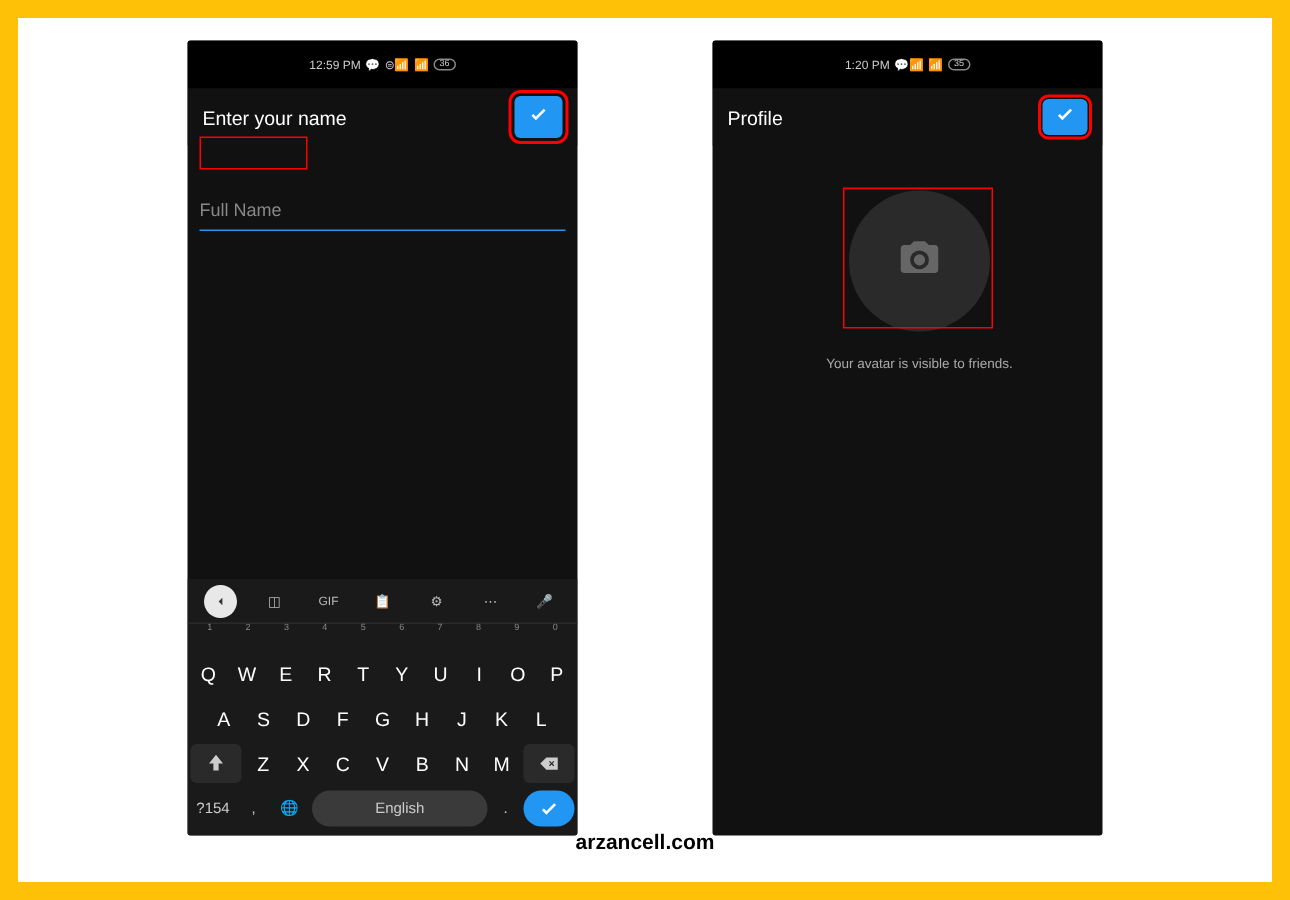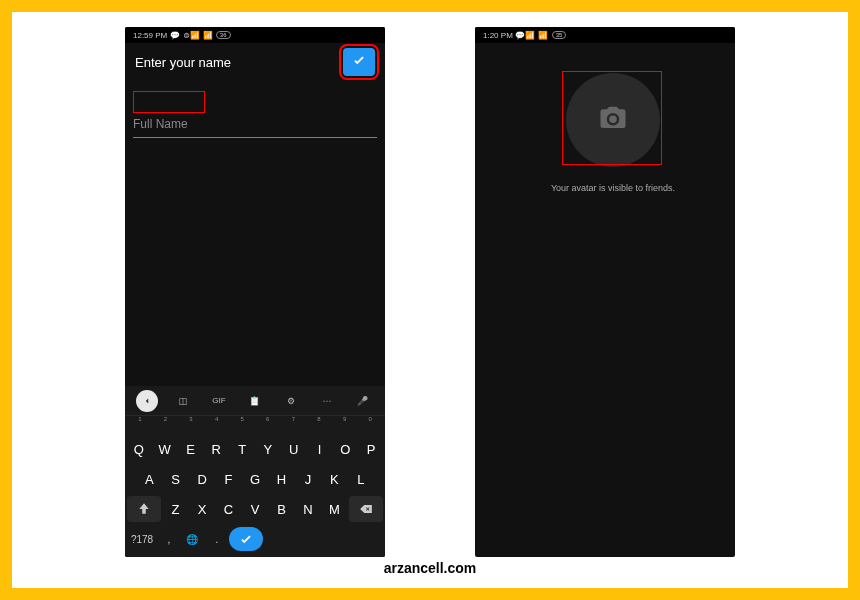--- a/index.html
+++ b/index.html
@@ -20,24 +20,24 @@
     }
     .phone {
       width: 260px;
       height: 530px;
       background: #111;
       position: relative;
       overflow: hidden;
       border-radius: 2px;
     }
     .status-bar {
-      height: 16px;
+      height: 32px;
       padding: 2px 8px;
       display: flex;
-      justify-content: flex-start;
+      justify-content: center;
       align-items: center;
       color: #ccc;
       font-size: 8px;
       background: #000;
     }
     .status-left { display: flex; align-items: center; gap: 3px; }
     .status-right { display: flex; align-items: center; gap: 3px; }
     .header {
       height: 38px;
       display: flex;
@@ -192,25 +192,25 @@
       left: -4px;
     }
     .camera-icon svg { width: 30px; height: 30px; fill: #666; }
     .avatar-text {
       color: #aaa;
       font-size: 9px;
       margin-top: 16px;
     }
     .footer {
       position: absolute;
-      bottom: 12px;
+      bottom: 0;
       width: 100%;
       height: 35px;
       display: flex;
-      align-items: flex-end;
+      align-items: flex-start;
       justify-content: center;
       font-weight: bold;
       font-size: 14px;
     }
     .confirm-btn2 {
       width: 30px;
       height: 24px;
       background: #2196F3;
       border-radius: 4px;
       display: flex;
@@ -320,23 +320,24 @@
         <div class="kb-key">N</div>
         <div class="kb-key">M</div>
         <div class="kb-key dark wide back">
           <svg viewBox="0 0 24 24">
               <path d="M22 5H9L2 12l7 7h13V5zm-5 10l-2-2-2 2-1-1 2-2-2-2 1-1 2 2 2-2 1 1-2 2 2 2-1 1z"></path>
             </svg>
         </div>
       </div>
 
       <div class="kb-bottom">
-        <div class="kb-bottom-key kb-123">?178</div>
+        <div class="kb-bottom-key kb-123">?154</div>
         <div class="kb-bottom-key kb-comma">,</div>
         <div class="kb-bottom-key kb-globe">🌐</div>
+        <div class="kb-bottom-key kb-space">English</div>
         <div class="kb-bottom-key kb-dot">.</div>
         <div class="kb-bottom-key kb-enter">
           <svg width="14" height="14" viewBox="0 0 24 24">
               <path fill="none" stroke="#fff" stroke-width="3" d="M5 13l4 4L19 7"></path>
             </svg>
         </div>
       </div>
     </div>
   </div>
 
@@ -346,20 +347,30 @@
         <span>1:20 PM</span>
         <span>💬</span>
       </div>
       <div class="status-right">
         <span>📶</span>
         <span>📶</span>
         <span style="border:1px solid #888;border-radius:6px;padding:0 3px;font-size:6px">35</span>
       </div>
     </div>
 
+    <div class="header">
+      <span class="header-title">Profile</span>
+      <div class="confirm-btn2 highlighted">
+        <span class="checkmark">
+          <svg viewBox="0 0 24 24">
+              <path fill="none" stroke="#fff" stroke-width="3" d="M5 13l4 4L19 7"></path>
+            </svg>
+        </span>
+      </div>
+    </div>
 
     <div class="avatar-area">
       <div class="avatar-circle">
         <div class="avatar-highlight"></div>
         <span class="camera-icon">
           <svg viewBox="0 0 24 24">
               <path d="M20 5h-3l-2-2h-6L7 5H4a2 2 0 00-2 2v11a2 2 0 002 2h16a2 2 0 002-2V7a2 2 0 00-2-2zm-8 13a5 5 0 110-10 5 5 0 010 10zm0-8a3 3 0 100 6 3 3 0 000-6z"></path>
             </svg>
         </span>
       </div>

